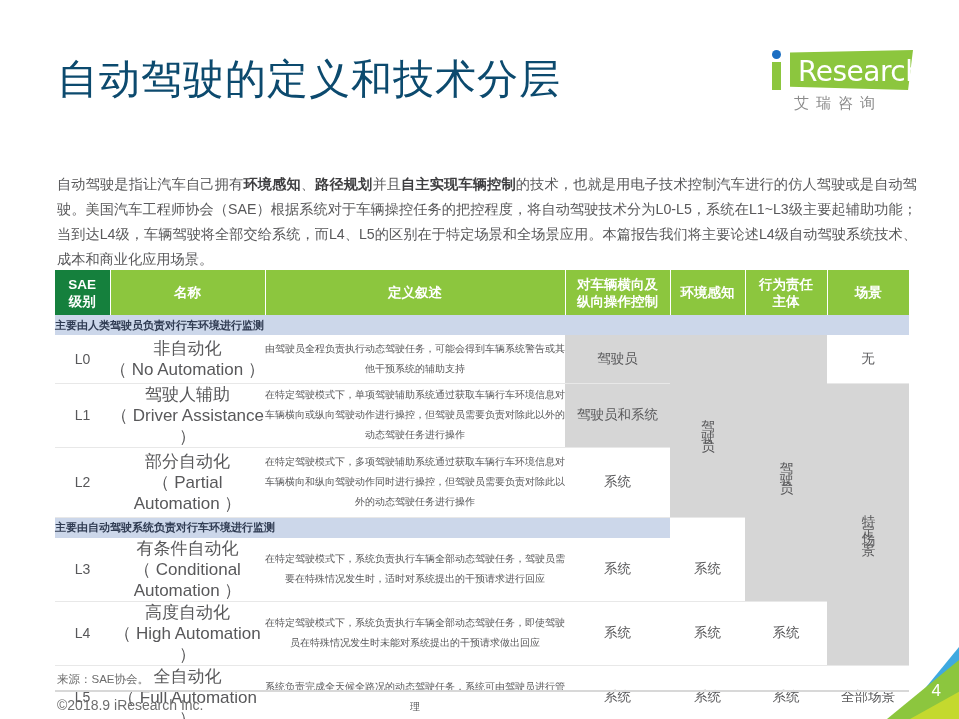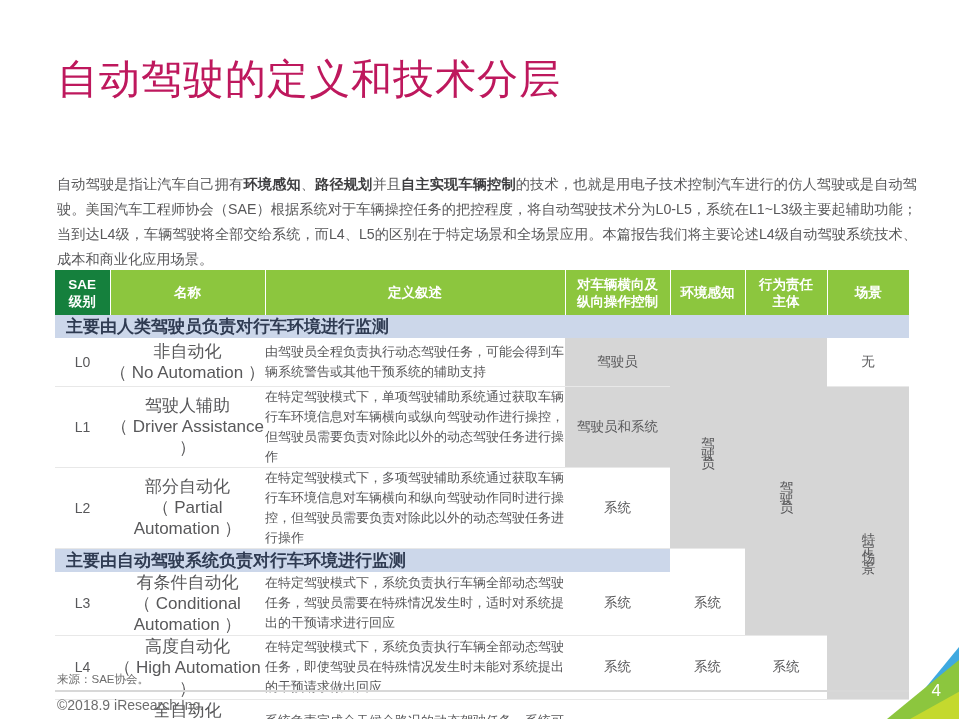--- a/index.html
+++ b/index.html
@@ -28,21 +28,21 @@
     font-family:"DejaVu Sans",sans-serif;
   }
   .logo-cn{
     position:absolute;left:26px;top:46px;width:120px;
     font-size:15px;color:#8b8b8b;letter-spacing:7px;text-align:left;
   }
 
   
   .title{
     position:absolute;left:57px;top:52px;
-    font-size:41px;color:#be185d;letter-spacing:1px;white-space:nowrap;
+    font-size:41px;color:#0c4a6e;letter-spacing:1px;white-space:nowrap;
   }
   .subtitle{
     position:absolute;left:57px;top:110px;
     font-size:27px;color:#58585a;letter-spacing:0.5px;white-space:nowrap;
   }
 
   
   .para{
     position:absolute;left:57px;top:172px;width:860px;
     font-size:14.2px;line-height:25px;color:#58585a;text-align:justify;
@@ -59,27 +59,27 @@
   .th{background:#8cc63e;}
   .tbl thead th{
     color:#ffffff;font-size:13.5px;font-weight:bold;
     text-align:center;height:45px;line-height:17px;
     border-right:1px solid #ffffff;
   }
   .tbl thead th:last-child{border-right:none;}
 
   .sec-row td{
     background:#ccd7ea;color:#2f3b52;font-weight:bold;
-    font-size:17px;height:20px;padding-left:11px;text-align:left;
+    font-size:11px;height:20px;padding-left:0;text-align:left;
   }
   .sec-row td.sec-blank{background:#ccd7ea;}
 
   .c-level{font-size:14px;color:#58585a;text-align:center;}
   .c-name{font-size:17px;color:#58585a;text-align:center;line-height:21px;}
-  .c-def{font-size:13px;color:#58585a;text-align:left;line-height:20px;padding:2px 6px 2px 8px;margin-top:12px;}
+  .c-def{font-size:10px;color:#58585a;text-align:center;line-height:20px;padding:2px 6px 2px 8px;margin-top:12px;}
   .c-val{font-size:13.5px;color:#58585a;text-align:center;margin-top:32px;}
   .shade{background:#d6d6d6;}
   .rowline td{border-bottom:1px solid #e8e8e8;}
 
   .vert{
     writing-mode:vertical-rl;
     text-orientation:upright;
     letter-spacing:10px;
     display:inline-block;
     font-size:13.5px;color:#58585a;
@@ -112,20 +112,29 @@
   .pagenum{
     position:absolute;right:18px;bottom:18px;
     font-size:17px;color:#ffffff;
   }
 </style>
 </head>
 <body>
 
 <div class="slide">
 
+  <div class="logo">
+    <div class="logo-mark">
+      <div class="logo-shape"></div>
+      <div class="logo-i-dot"></div>
+      <div class="logo-i-stem"></div>
+      <div class="logo-word">Research</div>
+    </div>
+    <div class="logo-cn">艾瑞咨询</div>
+  </div>
 
   <div class="title">自动驾驶的定义和技术分层</div>
 
   <div class="para">
     <span>自动驾驶是指让汽车自己拥有</span><b>环境感知</b><span>、</span><b>路径规划</b><span>并且</span><b>自主实现车辆控制</b><span>的技术，也就是用电子技术控制汽车进行的仿人驾驶或是自动驾驶。美国汽车工程师协会（SAE）根据系统对于车辆操控任务的把控程度，将自动驾驶技术分为L0-L5，系统在L1~L3级主要起辅助功能；当到达L4级，车辆驾驶将全部交给系统，而L4、L5的区别在于特定场景和全场景应用。本篇报告我们将主要论述L4级自动驾驶系统技术、成本和商业化应用场景。</span>
   </div>
 
   <table class="tbl">
     <colgroup>
       <col style="width:55px">

